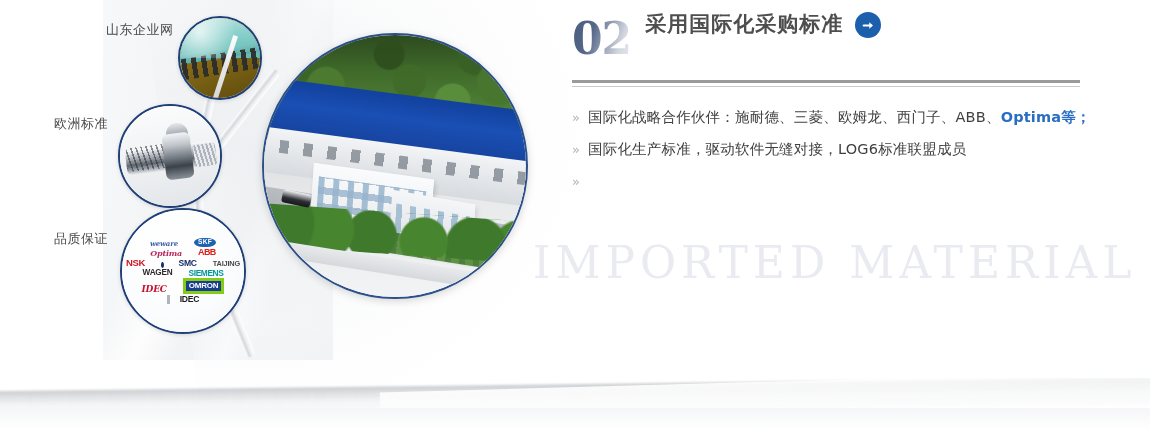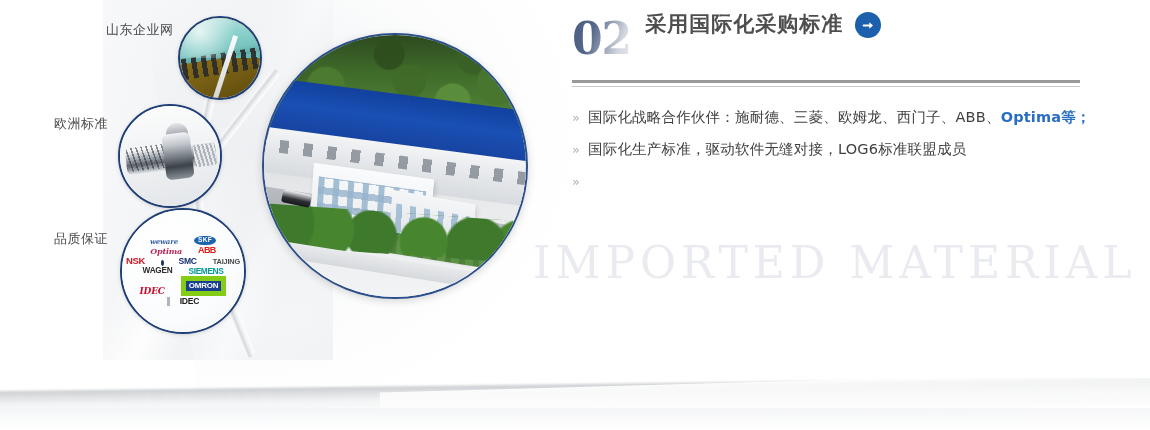--- a/index.html
+++ b/index.html
@@ -184,21 +184,21 @@
     padding: 1px 4px; font-size: 6.6px; letter-spacing: .3px;
   }
   .bl-optima { color: #b8265a; font-family: "DejaVu Serif", serif; font-style: italic; font-size: 8px; }
   .bl-abb { color: #e0201b; letter-spacing: -.6px; font-size: 9px; }
   .bl-nsk { color: #cf1722; font-size: 9.5px; letter-spacing: -.4px; }
   .bl-smc { color: #16306b; font-size: 8.6px; letter-spacing: -.3px; }
   .bl-taijing { color: #4a4a4a; font-size: 7.4px; font-weight: bold; font-variant: small-caps; }
   .bl-wagen { color: #2a2a2a; font-size: 8.2px; letter-spacing: -.2px; }
   .bl-siemens { color: #009999; font-size: 8.4px; letter-spacing: -.4px; }
   .bl-abba { color: #c8102e; font-family: "DejaVu Serif", serif; font-style: italic; font-size: 9px; }
-  .bl-omron { background: #1b3f8f; color: #fff; padding: 1px 3px; font-size: 8px; border: 5px solid #84cc16; }
+  .bl-omron { background: #1b3f8f; color: #fff; padding: 1px 3px; font-size: 8px; border: 3px solid #84cc16; }
   .bl-idec { color: #1a1a1a; font-size: 8.6px; border-left: 3px solid #b0b4ba; padding-left: 10px; }
   .smc-dot {
     display: inline-block; width: 9px; height: 6px; border-radius: 50%;
     background: #16306b; margin-right: -1px; vertical-align: middle;
   }
 
   
   .lens-factory {
     left: 262px; top: 33px; width: 262px; height: 262px;
     border: 2px solid #2b4f8a;

